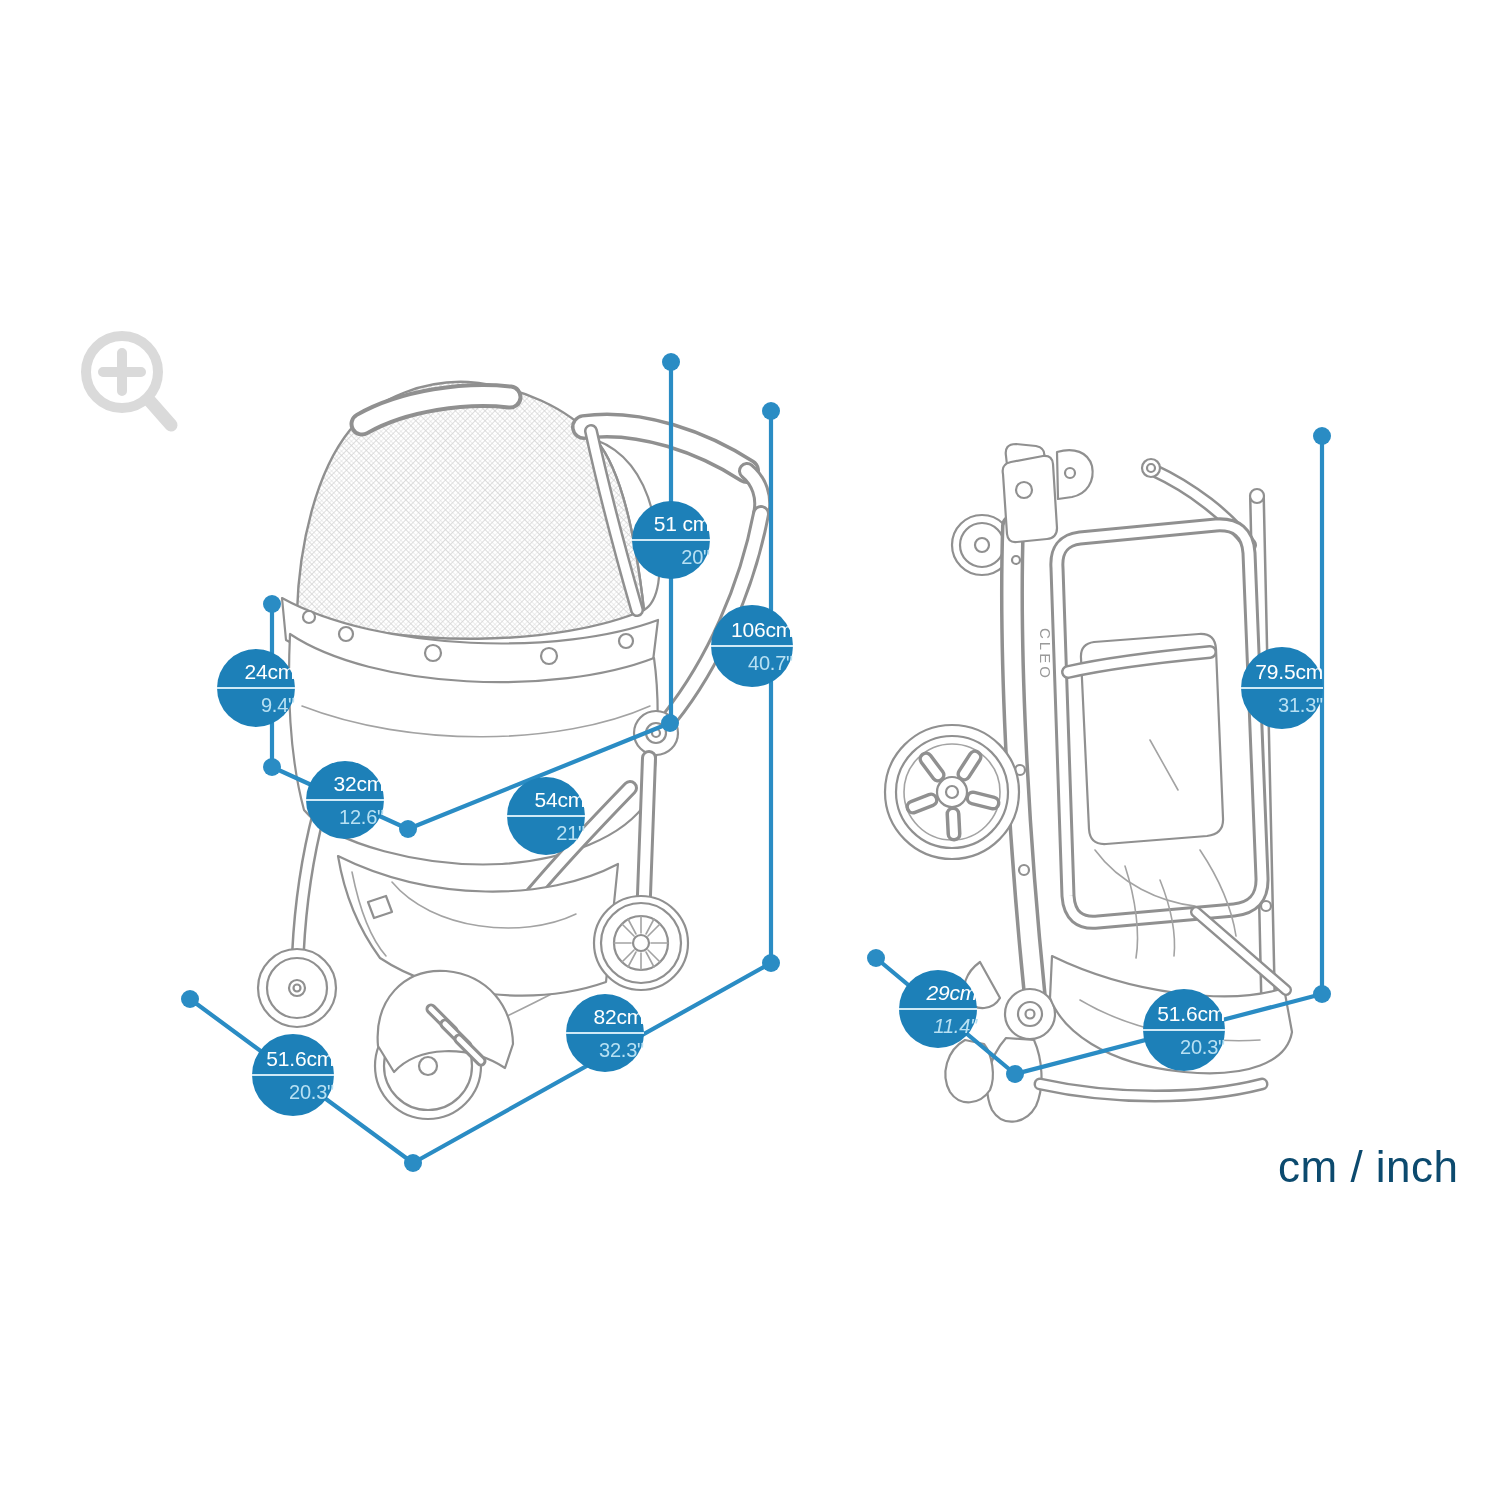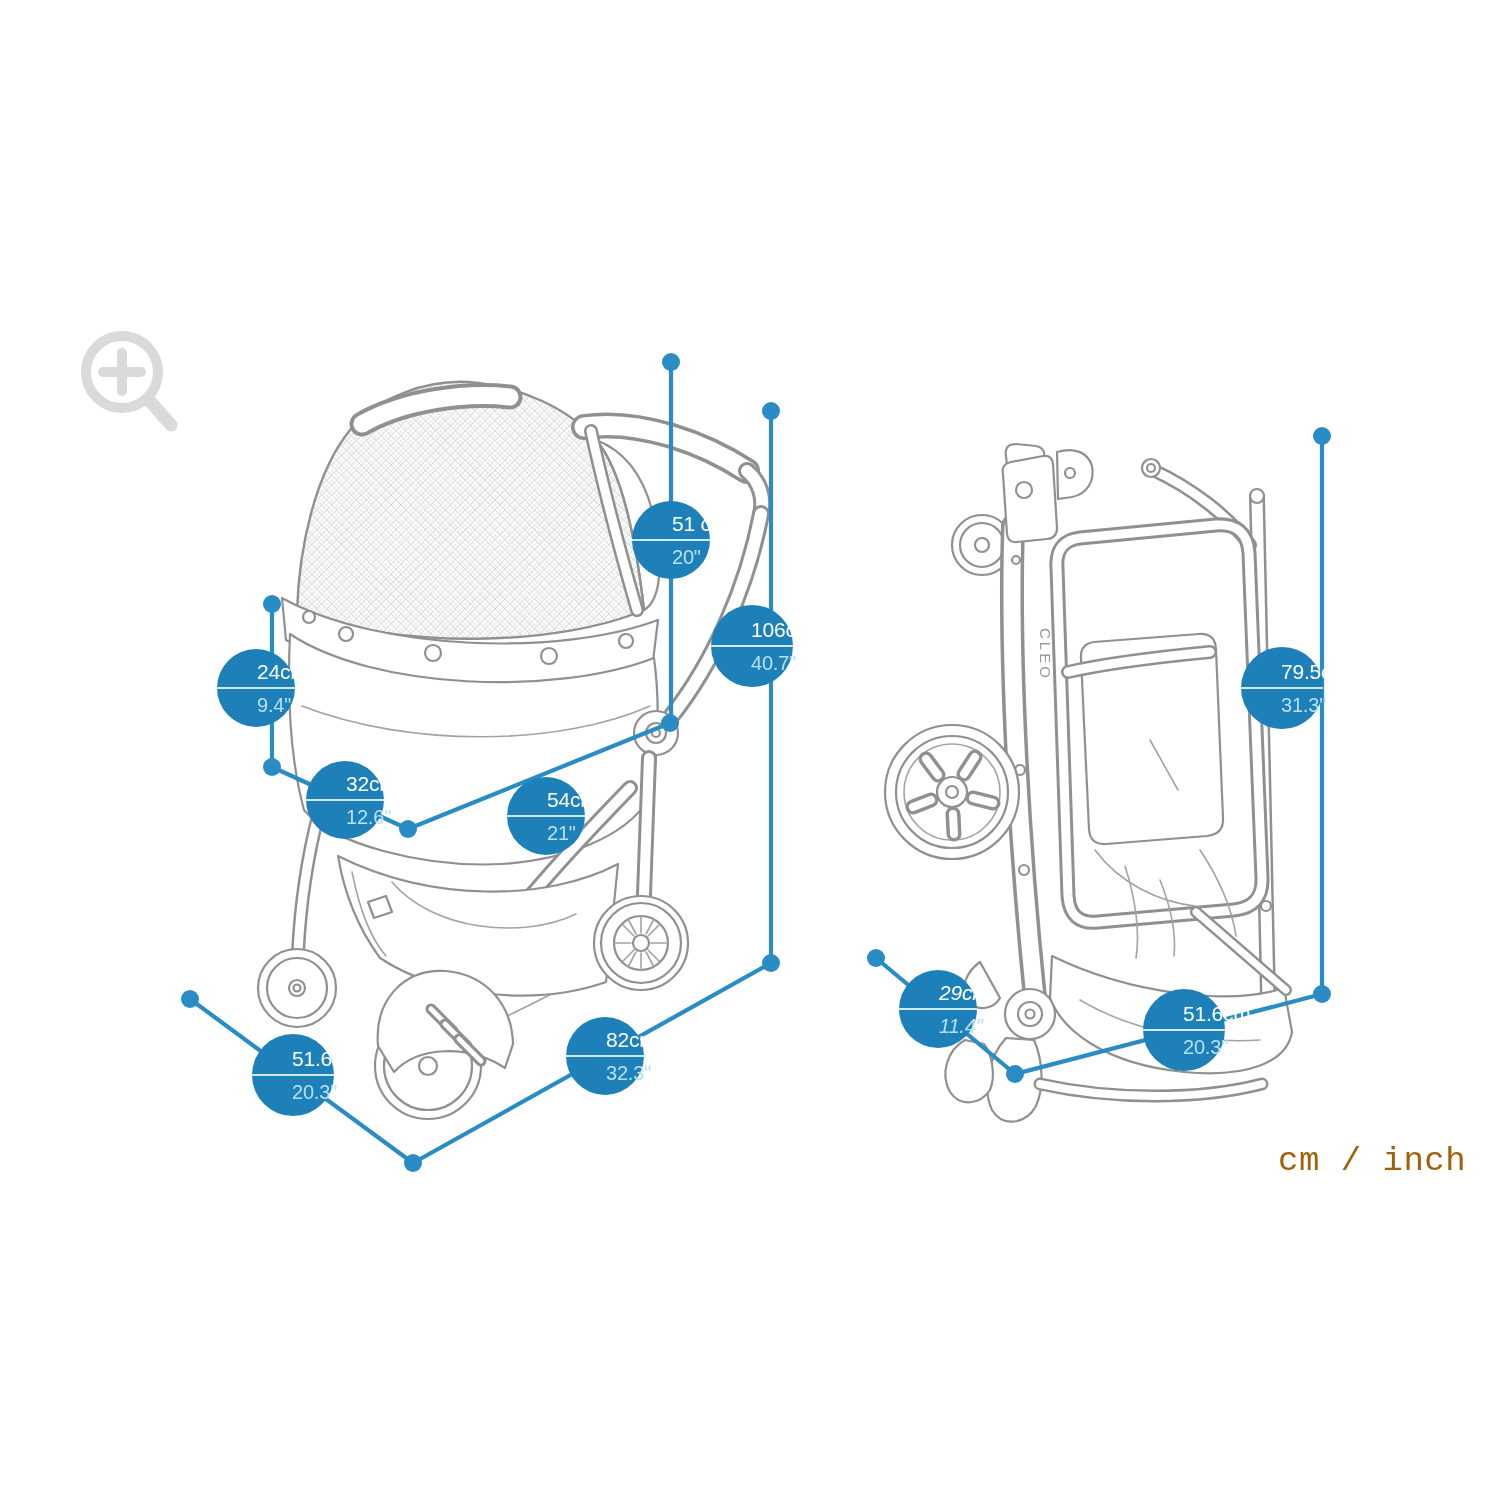--- a/index.html
+++ b/index.html
@@ -10,25 +10,25 @@
   .fw{fill:#ffffff;stroke:#909090;stroke-width:2.2;stroke-linejoin:round;}
   .ln{fill:none;stroke:#909090;stroke-width:2.2;stroke-linejoin:round;stroke-linecap:round;}
   .thin{fill:none;stroke:#a3a3a3;stroke-width:1.6;stroke-linecap:round;}
   .to{fill:none;stroke:#909090;stroke-linecap:round;stroke-linejoin:round;}
   .ti{fill:none;stroke:#ffffff;stroke-linecap:round;stroke-linejoin:round;}
   .mesh{fill:url(#mesh);stroke:#909090;stroke-width:2.4;stroke-linejoin:round;}
   .dim{fill:none;stroke:#2a8cc4;stroke-width:4.2;stroke-linecap:round;}
   .dot{fill:#2a8cc4;}
   
   .badge{position:absolute;border-radius:50%;background:#1d80b8;transform:translate(-50%,-50%);}
-  .badge .half{position:absolute;left:0;width:100%;text-align:left;line-height:1;margin-left:40px;}
+  .badge .half{position:absolute;left:0;width:100%;text-align:right;line-height:1;}
   .badge .cm{bottom:50%;padding-bottom:6px;color:#ffffff;font-size:21px;letter-spacing:-0.2px;}
   .badge .in{top:50%;padding-top:7px;color:#b7e0f3;font-size:20px;letter-spacing:-0.2px;}
   .badge .divider{position:absolute;top:50%;left:0;width:100%;height:2.5px;margin-top:-1.25px;background:#cfe9f6;}
-  .legend{position:absolute;color:#a16207;font-size:34px;letter-spacing:0.5px;font-family:Liberation Mono, monospace;}
+  .legend{position:absolute;color:#0c4a6e;font-size:44px;letter-spacing:0.5px;}
 </style>
 </head>
 <body>
 
 <div id="canvas">
 
 <svg id="art" width="1500" height="1500" viewBox="0 0 1500 1500">
   <defs>
     <pattern id="mesh" width="7" height="7" patternUnits="userSpaceOnUse" patternTransform="rotate(45)">
       <path d="M0 0H7M0 3.5H7M0 0V7M3.5 0V7" stroke="#d4d4d4" stroke-width="0.8" fill="none"></path>
@@ -243,21 +243,21 @@
 <div class="badge" style="left:546px;top:816px;width:78px;height:78px;">
   <span class="half cm">54cm</span>
   <span class="divider"></span>
   <span class="half in">21"</span>
 </div>
 <div class="badge" style="left:293px;top:1075px;width:82px;height:82px;">
   <span class="half cm">51.6cm</span>
   <span class="divider"></span>
   <span class="half in">20.3"</span>
 </div>
-<div class="badge" style="left:605px;top:1056px;width:78px;height:78px;text-decoration:underline;">
+<div class="badge" style="left:605px;top:1033px;width:78px;height:78px;text-decoration:underline;">
   <span class="half cm">82cm</span>
   <span class="divider"></span>
   <span class="half in">32.3"</span>
 </div>
 <div class="badge" style="left:1282px;top:688px;width:82px;height:82px;">
   <span class="half cm">79.5cm</span>
   <span class="divider"></span>
   <span class="half in">31.3"</span>
 </div>
 <div class="badge" style="left:938px;top:1009px;width:78px;height:78px;font-style:italic;">

